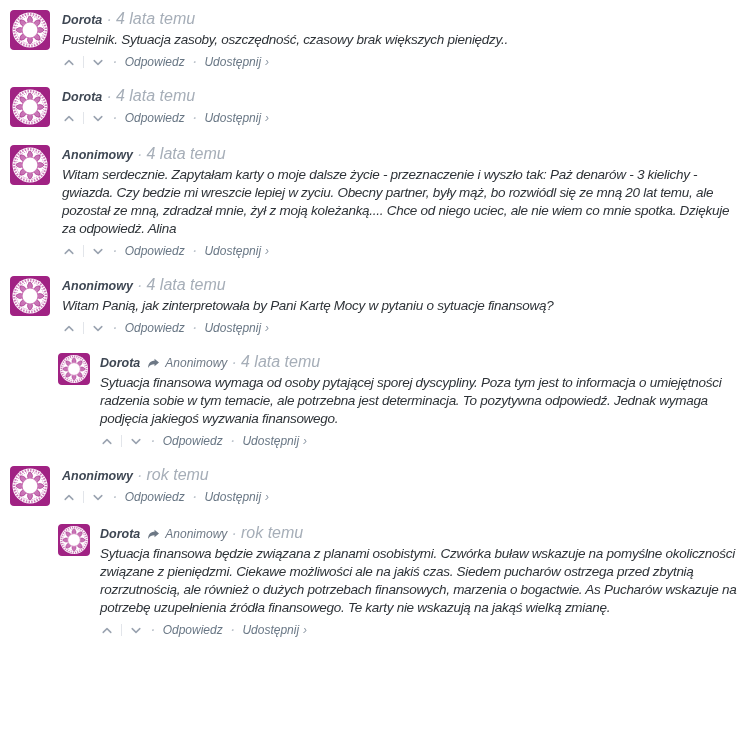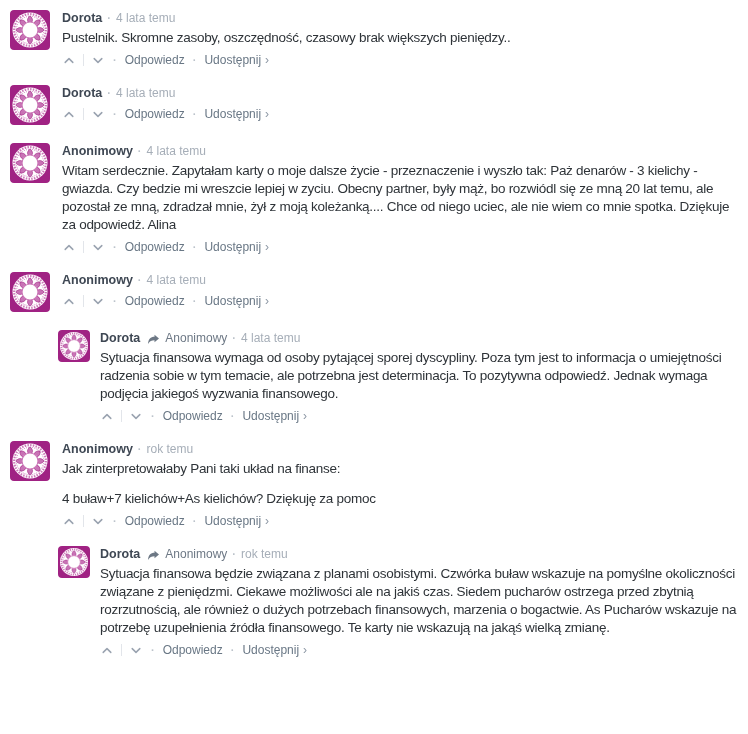--- a/index.html
+++ b/index.html
@@ -12,32 +12,32 @@
   .comment{display:flex;margin-bottom:18px;}
   .comment:last-child{margin-bottom:0;}
   .avatar{
     width:40px;height:40px;border-radius:4px;overflow:hidden;
     flex:none;margin-right:12px;cursor:pointer;
   }
   .avatar svg{display:block;width:100%;height:100%;}
   .replies{margin-left:48px;}
   .reply{margin-top:18px;margin-bottom:0;}
   .reply .avatar{width:32px;height:32px;margin-right:10px;}
-  .content{flex:1;min-width:0;padding-top:1px;}
+  .content{flex:1;min-width:0;padding-top:1px;font-style:italic;}
 
   .chead{
     display:flex;align-items:baseline;
     font-size:12.5px;line-height:15px;margin-bottom:3px;
     white-space:nowrap;
   }
   .author{font-weight:bold;color:#3e4753;text-decoration:none;cursor:pointer;}
   .reply-arrow{flex:none;margin:0 5px 0 7px;align-self:center;position:relative;top:1px;}
   .recipient{color:#6d7885;font-size:12px;text-decoration:none;cursor:pointer;}
   .hsep{color:#bcc3cb;margin:0 5px;font-weight:bold;font-size:11px;}
-  .time{color:#a6aeb8;font-size:12px;cursor:pointer;}
+  .time{color:#a6aeb8;font-size:16px;cursor:pointer;}
 
   .msg{
     font-size:13.5px;line-height:18px;letter-spacing:-0.28px;color:#2e3338;
   }
   .msg p{margin:0 0 12px 0;}
   .msg p:last-child{margin-bottom:0;}
 
   .acts{
     display:flex;align-items:center;
     margin-top:6px;height:14px;font-size:12px;
@@ -91,21 +91,21 @@
           <use href="#mandala"></use>
         </svg>
     </div>
     <div class="content">
       <header class="chead">
         <a class="author">Dorota</a>
         <span class="hsep">·</span>
         <span class="time">4 lata temu</span>
       </header>
       <div class="msg">
-        <p>Pustelnik. Skromne zasoby, oszczędność, czasowy brak większych pieniędzy..</p>
+        <p>Pustelnik. Sytuacja zasoby, oszczędność, czasowy brak większych pieniędzy..</p>
       </div>
       <footer class="acts">
         <span class="vote">
             <svg width="10" height="7">
               <use href="#chev-up"></use>
             </svg>
           </span>
         <span class="vdiv"></span>
         <span class="vote">
             <svg width="10" height="7">
@@ -201,20 +201,23 @@
       <svg>
           <use href="#mandala"></use>
         </svg>
     </div>
     <div class="content">
       <header class="chead">
         <a class="author">Anonimowy</a>
         <span class="hsep">·</span>
         <span class="time">4 lata temu</span>
       </header>
+      <div class="msg">
+        <p>Witam Panią, jak zinterpretowała by Pani Kartę Mocy w pytaniu o sytuacje finansową?</p>
+      </div>
       <footer class="acts">
         <span class="vote">
             <svg width="10" height="7">
               <use href="#chev-up"></use>
             </svg>
           </span>
         <span class="vdiv"></span>
         <span class="vote">
             <svg width="10" height="7">
               <use href="#chev-down"></use>
@@ -280,24 +283,20 @@
       <svg>
           <use href="#mandala"></use>
         </svg>
     </div>
     <div class="content">
       <header class="chead">
         <a class="author">Anonimowy</a>
         <span class="hsep">·</span>
         <span class="time">rok temu</span>
       </header>
-      <div class="msg">
-        <p>Jak zinterpretowałaby Pani taki układ na finanse:</p>
-        <p>4 buław+7 kielichów+As kielichów? Dziękuję za pomoc</p>
-      </div>
       <footer class="acts">
         <span class="vote">
             <svg width="10" height="7">
               <use href="#chev-up"></use>
             </svg>
           </span>
         <span class="vdiv"></span>
         <span class="vote">
             <svg width="10" height="7">
               <use href="#chev-down"></use>

